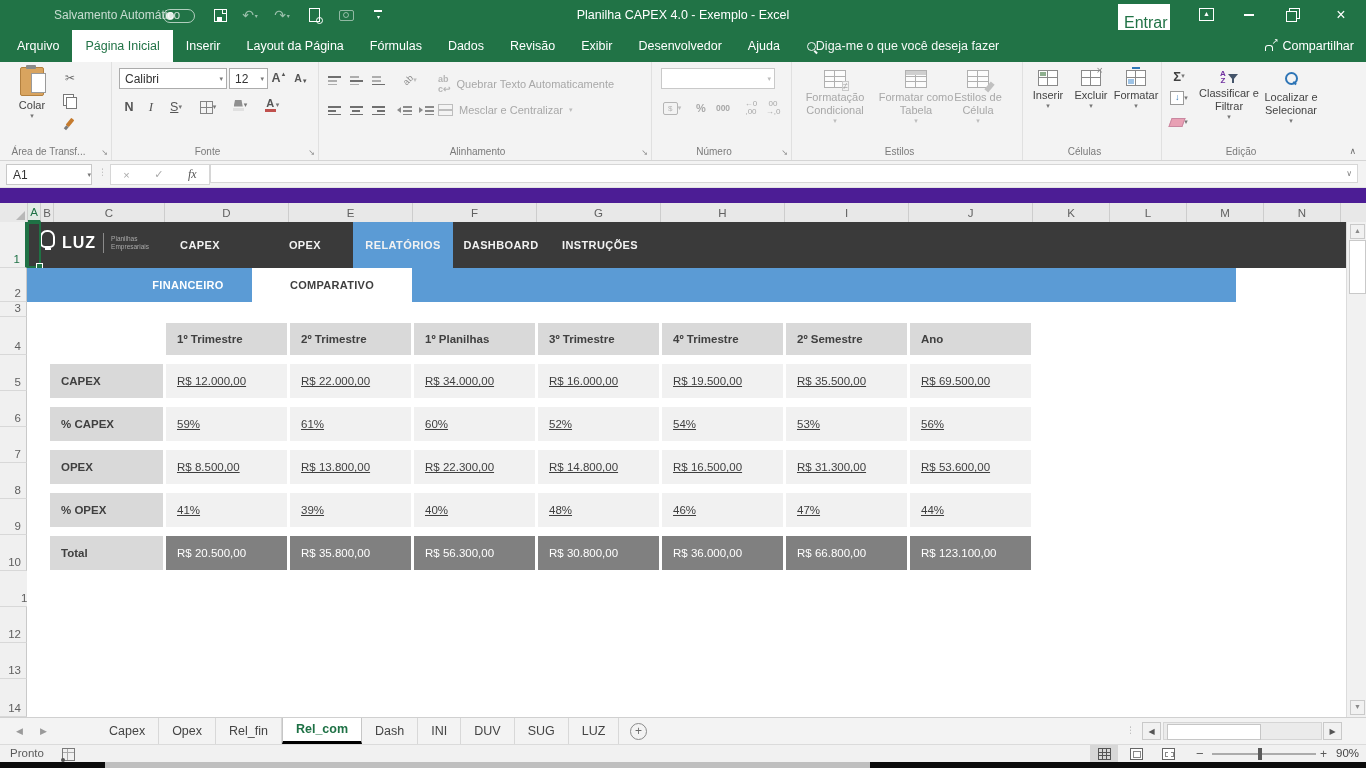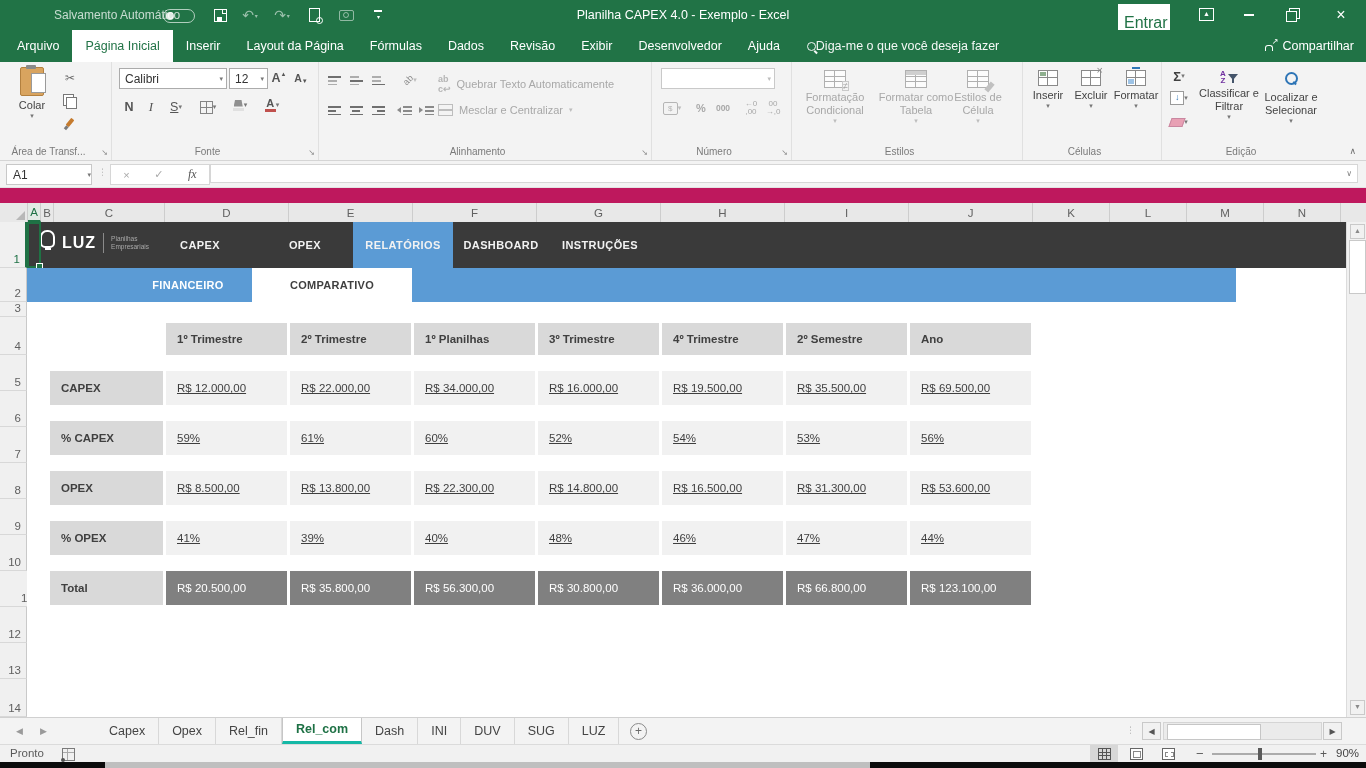--- a/index.html
+++ b/index.html
@@ -1,16 +1,16 @@
 <!DOCTYPE html>
 <html><head>
 <meta charset="utf-8">
 <style>
   html,body{margin:0;padding:0;background:#fff;}
-  #app{position:relative;width:1366px;height:768px;overflow:hidden;background:#be185d;
+  #app{position:relative;width:1366px;height:768px;overflow:hidden;background:#4c1d95;
        font-family:"Liberation Sans",sans-serif;-webkit-font-smoothing:antialiased;}
 
   
   .titlebar{position:absolute;left:0;top:0;width:1366px;height:30px;background:#217346;color:#fff;}
   .autosave{position:absolute;left:54px;top:8px;font-size:12px;color:rgba(255,255,255,.75);}
   .toggle{position:absolute;left:163px;top:9px;width:30px;height:12px;border:1px solid rgba(255,255,255,.65);border-radius:7px;}
   .toggle .knob{position:absolute;left:2px;top:2px;width:8px;height:8px;border-radius:50%;background:rgba(255,255,255,.85);}
   .qat{position:absolute;top:6px;height:18px;display:flex;align-items:center;justify-content:center;width:20px;}
   .ic-save{width:11px;height:11px;border:1.5px solid #fff;position:relative;}
   .ic-save:after{content:"";position:absolute;left:2px;bottom:0;width:5px;height:4px;background:#fff;}
@@ -161,34 +161,34 @@
   .branddiv{width:1px;height:20px;background:#8a8a8a;}
   .tagline{font-size:6.5px;color:#A9A9A9;line-height:8px;}
   .navitem{position:absolute;top:0;height:46px;display:flex;align-items:center;color:#F2F2F2;font-size:11px;font-weight:bold;letter-spacing:.4px;transform:translateX(-50%);}
   .navitem.block{transform:none;justify-content:center;background:#5B9BD5;}
   .selbox{position:absolute;left:0;top:0;width:14px;height:46px;border:2px solid #1F7244;box-sizing:border-box;}
   .selbox:after{content:"";position:absolute;right:-4px;bottom:-4px;width:5px;height:5px;background:#1F7244;border:1px solid #fff;}
   .bluebar{position:absolute;left:0;top:46px;width:1209px;height:34px;background:#5B9BD5;}
   .rtab{position:absolute;top:0;height:34px;display:flex;align-items:center;justify-content:center;color:#fff;font-size:11px;font-weight:bold;letter-spacing:.3px;}
   .rtab.active{background:#fff;color:#3F3F3F;}
 
-  .rtable{position:absolute;left:23px;top:101px;display:grid;grid-template-columns:113px repeat(7,121px);grid-template-rows:32px repeat(5,34px);gap:16px 3px;font-size:11.5px;}
+  .rtable{position:absolute;left:23px;top:101px;display:grid;grid-template-columns:113px repeat(7,121px);grid-template-rows:32px repeat(5,34px);gap:9px 3px;font-size:11.5px;}
   .tc{display:flex;align-items:center;padding-left:11px;box-sizing:border-box;}
   .tc.head{background:#D9D9D9;color:#404040;font-weight:bold;}
   .tc.lbl{background:#D9D9D9;color:#404040;font-weight:bold;}
   .tc.val{background:#F1F1F1;color:#3F3F3F;text-decoration:underline;}
   .tc.total{background:#808080;color:#FFFFFF;}
   .tc.blank{background:transparent;}
 
   
   .tabbar{position:absolute;left:0;top:717px;width:1366px;height:27px;background:#F3F3F3;border-top:1px solid #D0D0D0;box-sizing:border-box;}
   .tnav{position:absolute;top:0;height:26px;display:flex;align-items:center;color:#9a9a9a;font-size:9px;}
   #sheet-tabs{position:absolute;left:96px;top:0;height:26px;display:flex;}
   .stab{padding:0 13px;line-height:26px;font-size:12.5px;color:#444;border-right:1px solid #D8D8D8;white-space:nowrap;}
-  .stab.active{background:#fff;color:#1E7145;font-weight:bold;border:1px solid #C6C6C6;border-top:none;border-bottom:3px solid #14b8a6;line-height:23px;box-sizing:border-box;}
+  .stab.active{background:#fff;color:#1E7145;font-weight:bold;border:1px solid #C6C6C6;border-top:none;border-bottom:3px solid #000000;line-height:23px;box-sizing:border-box;}
   .newsheet{position:absolute;left:630px;top:5px;width:15px;height:15px;border:1px solid #8a8a8a;border-radius:50%;color:#6a6a6a;font-size:12px;line-height:14px;text-align:center;}
   .hsplit{position:absolute;left:1126px;top:7px;color:#ADADAD;font-size:9px;letter-spacing:1px;}
   .harrow{position:absolute;top:4px;width:19px;height:18px;background:#F1F1F1;border:1px solid #C9C9C9;color:#555;font-size:8px;text-align:center;line-height:17px;box-sizing:border-box;}
   .htrack{position:absolute;left:1163px;top:4px;width:159px;height:18px;background:#EBEBEB;border:1px solid #D5D5D5;box-sizing:border-box;}
   .hthumb{position:absolute;left:3px;top:1px;width:92px;height:14px;background:#fff;border:1px solid #C6C6C6;}
 
   
   .statusbar{position:absolute;left:0;top:744px;width:1366px;height:18px;background:#F1F1F1;border-top:1px solid #DBDBDB;box-sizing:border-box;}
   .sready{position:absolute;left:10px;top:2px;font-size:11.5px;color:#5a5a5a;}
   .ic-macro{position:absolute;left:62px;top:3px;width:11px;height:11px;border:1px solid #7a7a7a;background:linear-gradient(#aaa,#aaa) 0 3px/11px 1px no-repeat,linear-gradient(#aaa,#aaa) 4px 0/1px 11px no-repeat;}

